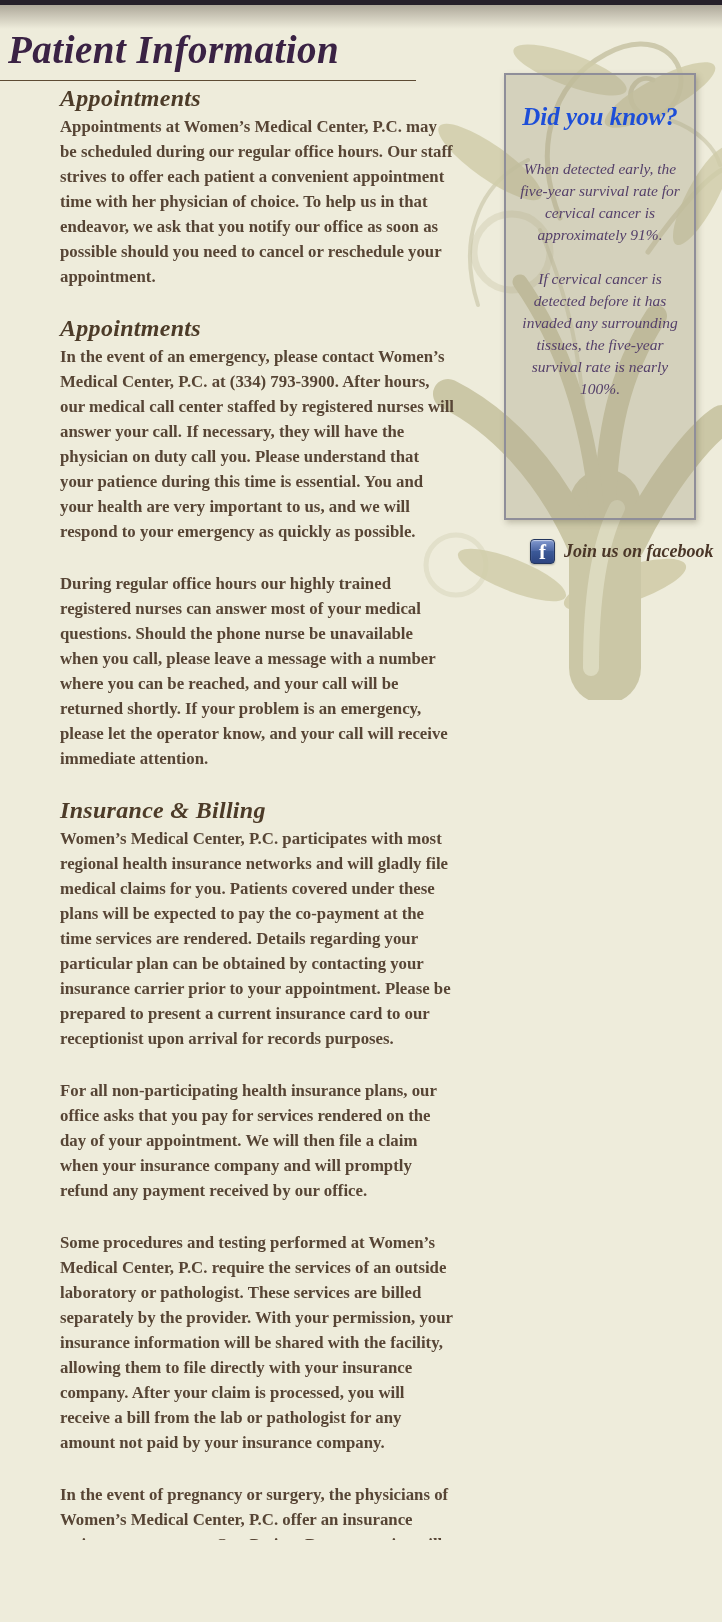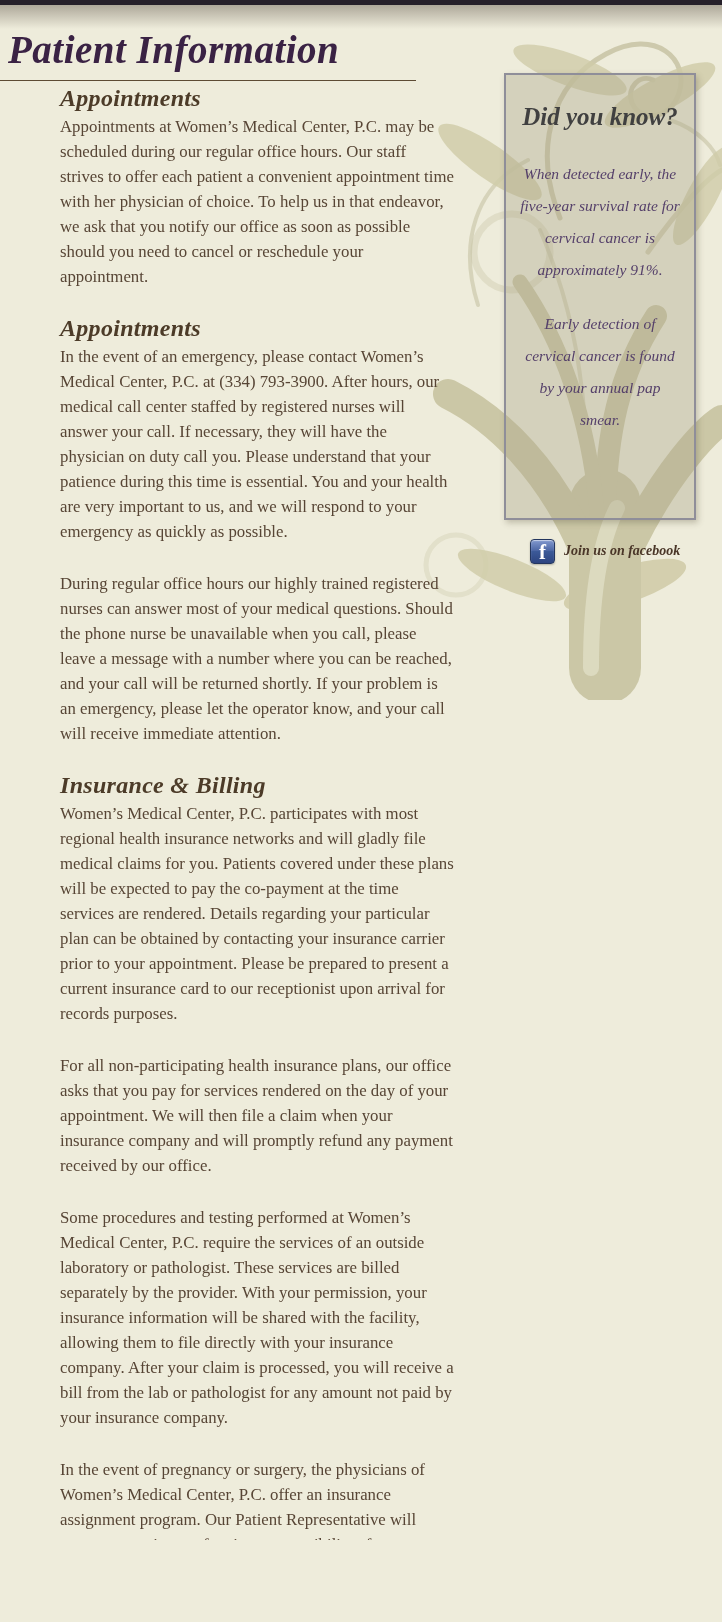--- a/index.html
+++ b/index.html
@@ -33,55 +33,55 @@
   .main-col {
     position:absolute; top:86px; left:60px; width:394px; z-index:3;
     color:#574535; font-size:16.8px; line-height:25px;
   }
   .main-col h2 {
     margin:6px 0 3px 0;
     font-size:24px; font-style:italic; font-weight:bold;
     color:#4c3b28; letter-spacing:0.3px;
   }
   .main-col h2:first-child { margin-top:0; }
-  .main-col p { margin:0 0 27px 0; }
+  .main-col p { margin:0 0 27px 0;font-weight:bold; }
 
   
   .panel {
     position:absolute; top:73px; left:504px; width:192px; height:447px; z-index:4;
     border:2px solid #8f8e99;
     background:rgba(170,166,137,0.38);
     box-shadow:2px 3px 6px rgba(90,82,60,0.3);
     text-align:center; padding:28px 12px 0;
   }
   .panel-title {
     margin:0 0 27px 0;
-    font-size:25px; font-style:italic; font-weight:bold; color:#404040;
+    font-size:25px; font-style:italic; font-weight:bold; color:#1d4ed8;
   }
   .fact {
     margin:0 0 22px 0;
-    font-size:15.5px; font-style:italic; color:#55406a; line-height:32px;
+    font-size:15.5px; font-style:italic; color:#55406a; line-height:22px;
   }
 
   
   .fb-row {
     position:absolute; top:536px; left:504px; width:200px; height:30px; z-index:4;
     display:flex; align-items:center; padding-left:26px; cursor:pointer;
   }
   .fb-icon {
     width:25px; height:25px; border-radius:4px; flex:0 0 25px;
     background:linear-gradient(#8299cf 0%, #4e68a6 45%, #3b5998 50%, #2d4480 100%);
     border:1px solid #24365e;
     box-shadow: inset 0 1px 1px rgba(255,255,255,0.55), 0 1px 2px rgba(0,0,0,0.25);
     color:#ffffff; font-weight:bold; font-size:21px; line-height:24px;
     text-align:center; font-style:normal;
   }
   .fb-label {
     margin-left:9px;
-    font-size:14px; font-style:italic; font-weight:bold; color:#4a3628;
+    font-size:18px; font-style:italic; font-weight:bold; color:#4a3628;
     white-space:nowrap;
   }
 </style>
 </head>
 <body>
 
 <div id="page">
 
   <div class="top-bar"></div>
   <div class="top-shade"></div>
@@ -132,21 +132,21 @@
     <h2>Insurance &amp; Billing</h2>
     <p>Women’s Medical Center, P.C. participates with most regional health insurance networks and will gladly file medical claims for you. Patients covered under these plans will be expected to pay the co-payment at the time services are rendered. Details regarding your particular plan can be obtained by contacting your insurance carrier prior to your appointment. Please be prepared to present a current insurance card to our receptionist upon arrival for records purposes.</p>
     <p>For all non-participating health insurance plans, our office asks that you pay for services rendered on the day of your appointment. We will then file a claim when your insurance company and will promptly refund any payment received by our office.</p>
     <p>Some procedures and testing performed at Women’s Medical Center, P.C. require the services of an outside laboratory or pathologist. These services are billed separately by the provider. With your permission, your insurance information will be shared with the facility, allowing them to file directly with your insurance company. After your claim is processed, you will receive a bill from the lab or pathologist for any amount not paid by your insurance company.</p>
     <p>In the event of pregnancy or surgery, the physicians of Women’s Medical Center, P.C. offer an insurance assignment program. Our Patient Representative will prepare an estimate of patient responsibility after verifying benefits provided by your insurance company. If you have questions, one of the insurance professionals in our office will be happy to help you.</p>
   </div>
 
   <div class="panel">
     <h3 class="panel-title">Did you know?</h3>
     <p class="fact">When detected early, the five-year survival rate for cervical cancer is approximately 91%.</p>
-    <p class="fact">Early detection of cervical cancer is found by your annual pap smear.</p>
+    <p class="fact">If cervical cancer is detected before it has invaded any surrounding tissues, the five-year survival rate is nearly 100%.</p>
   </div>
 
   <div class="fb-row">
     <span class="fb-icon">f</span>
     <span class="fb-label">Join us on facebook</span>
   </div>
 
 </div>
 
 </body></html>

